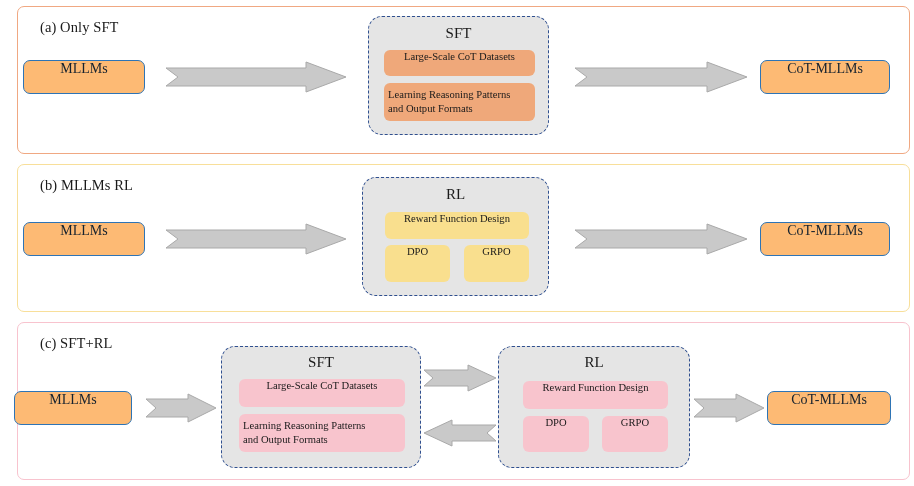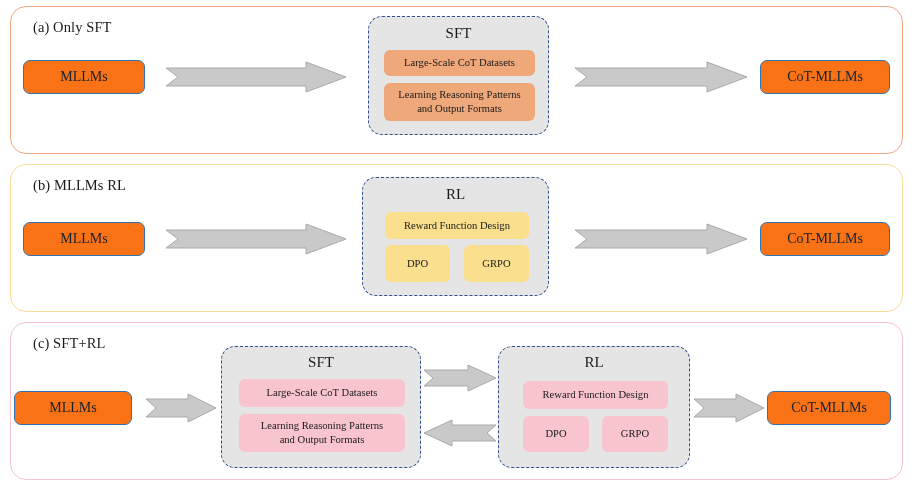--- a/index.html
+++ b/index.html
@@ -17,23 +17,23 @@
 
   #diagram {
     position: relative;
     width: 914px;
     height: 486px;
   }
 
   
   .panel {
     position: absolute;
-    left: 10px;
+    left: 17px;
     width: 893px;
-    border-radius: 16px;
+    border-radius: 7px;
     border: 1.4px solid #000;
     box-sizing: border-box;
     background: #ffffff;
   }
   .panel-a { top: 6px;   height: 148px; border-color: #F0A882; }
   .panel-b { top: 164px; height: 148px; border-color: #F8DF9A; }
   .panel-c { top: 322px; height: 158px; border-color: #F8C3CE; }
 
   .panel-caption {
     position: absolute;
@@ -41,23 +41,22 @@
     top: 12px;
     font-size: 14.5px;
     letter-spacing: .1px;
     white-space: nowrap;
   }
 
   
   .endpoint {
     position: absolute;
     display: flex;
-    align-items: center;
     justify-content: center;
-    background: #f97316;
+    background: #fdba74;
     border: 1.3px solid #2E74B5;
     border-radius: 7px;
     font-size: 14px;
     color: #16222e;
     box-sizing: border-box;
     white-space: nowrap;
   }
 
   
   .stage {
@@ -73,21 +72,21 @@
     right: 0;
     text-align: center;
     font-size: 15px;
     white-space: nowrap;
   }
 
   
   .chip {
     position: absolute;
     display: flex;
-    align-items: center;
+    align-items: flex-start;
     justify-content: center;
     text-align: center;
     border-radius: 6px;
     font-size: 10.6px;
     line-height: 1.28;
     color: #1a1a1a;
     box-sizing: border-box;
     padding: 0 4px;
   }
   .chip.orange { background: #EFA87A; }

